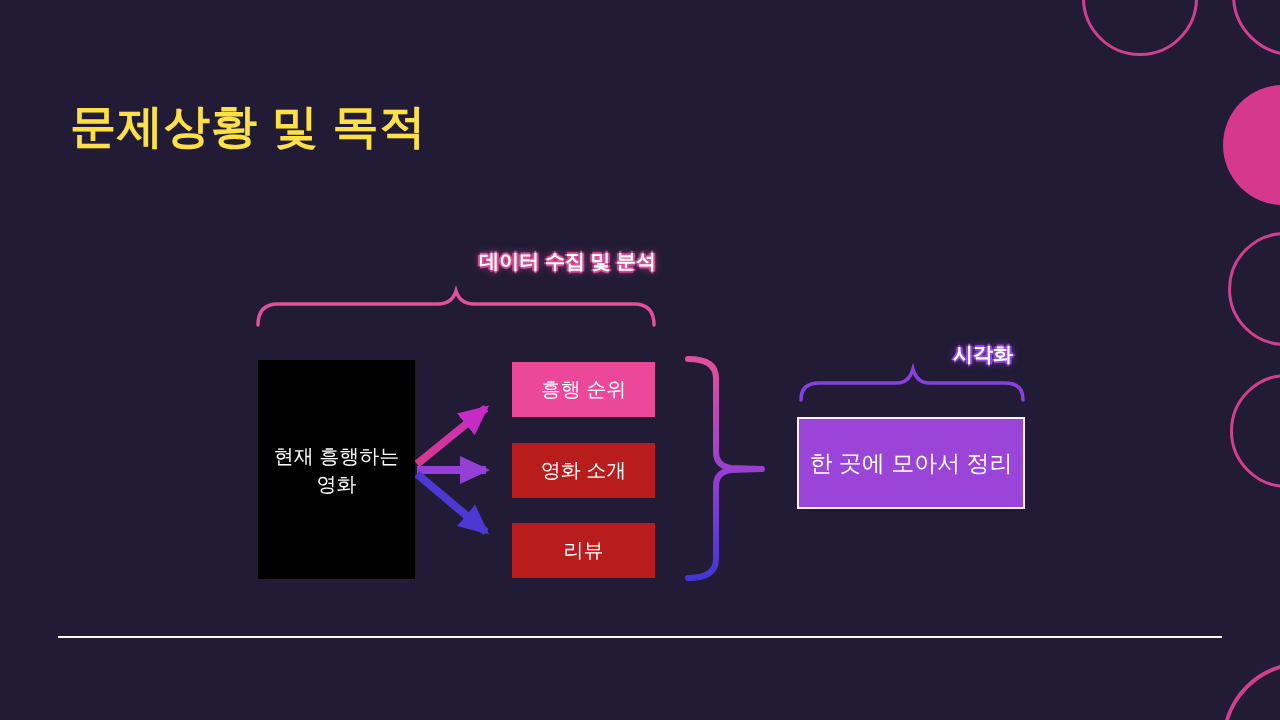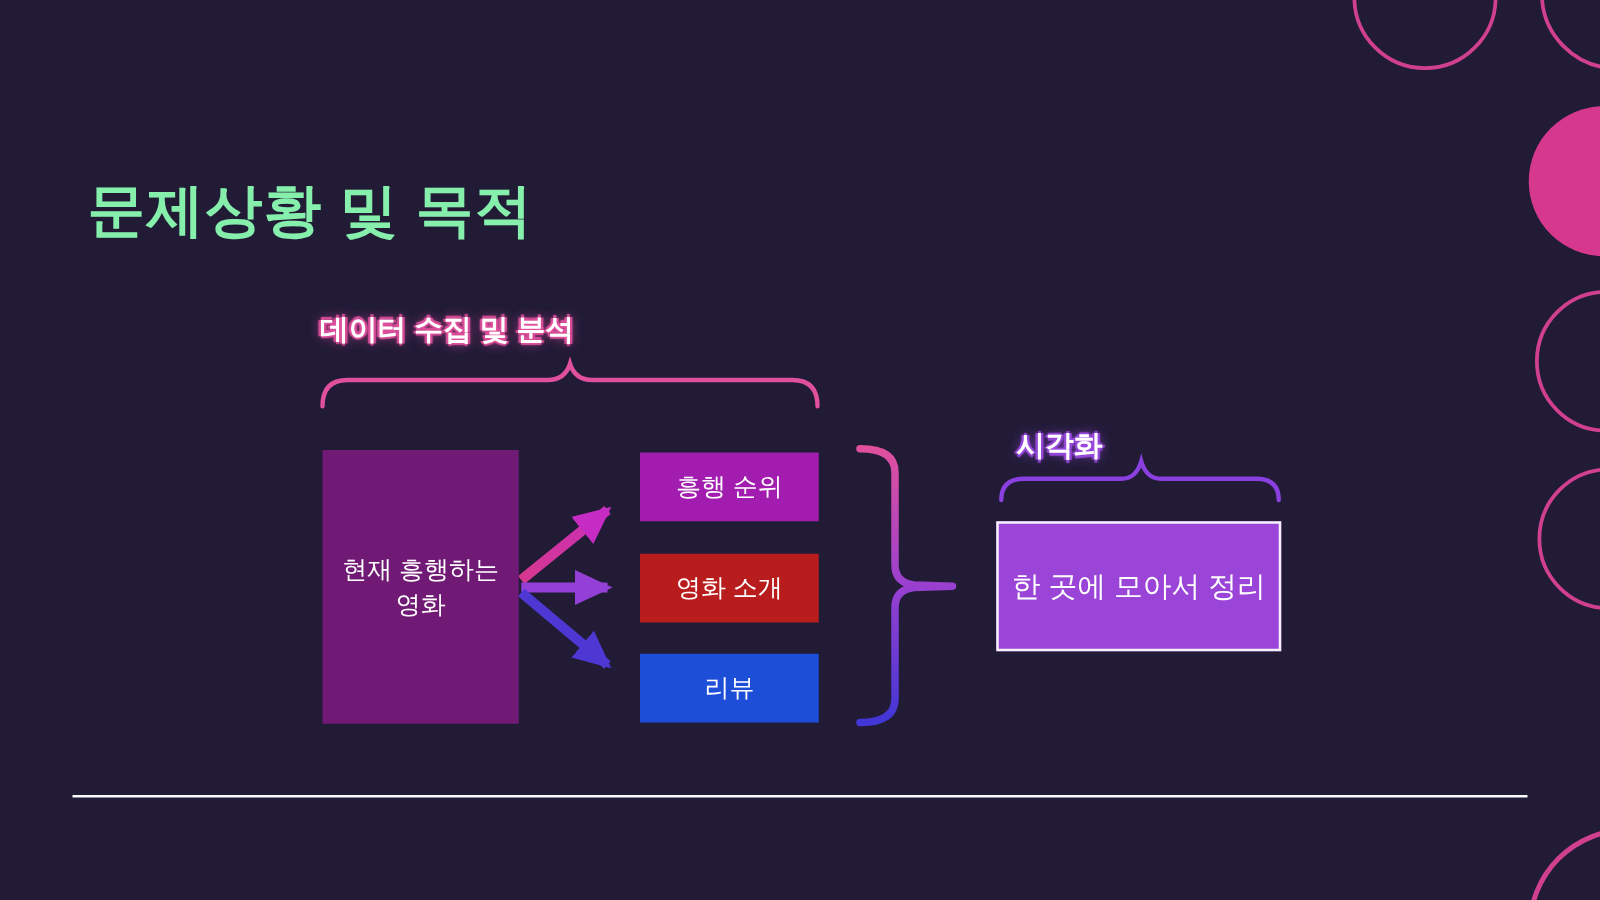--- a/index.html
+++ b/index.html
@@ -11,30 +11,29 @@
     overflow: hidden;
     font-family: "Liberation Sans", "DejaVu Sans", sans-serif;
   }
 
   .abs { position: absolute; }
 
   .slide-title {
     left: 70px; top: 96px;
     font-size: 46px;
     font-weight: 800;
-    color: #86efac;
+    color: #fde047;
     letter-spacing: 1px;
-    margin-top: 42px;
   }
 
   .glow-label {
-    font-size: 23px;
+    font-size: 20px;
     font-weight: 800;
     color: #ffffff;
-    text-align: left;
+    text-align: right;
   }
   .glow-pink {
     left: 256px; top: 248px; width: 400px;
     text-shadow:
       -2px 0 1px #e0509d, 2px 0 1px #e0509d,
       0 -2px 1px #e0509d, 0 2px 1px #e0509d,
       0 0 9px #e0509d;
   }
   .glow-purple {
     left: 813px; top: 341px; width: 200px;
@@ -46,35 +45,35 @@
 
   .node {
     display: flex;
     align-items: center;
     justify-content: center;
     text-align: center;
     color: #ffffff;
   }
   .source-box {
     left: 258px; top: 360px; width: 157px; height: 219px;
-    background: #701a75;
+    background: #000000;
     font-size: 20px;
     line-height: 1.4;
     padding: 0 12px;
   }
   .target-box {
     left: 512px; width: 143px; height: 55px;
     font-size: 20px;
   }
-  .target-1 { top: 362px; background: #a21caf; }
+  .target-1 { top: 362px; background: #ec4899; }
   .target-2 { top: 443px; background: #b91c1c; }
-  .target-3 { top: 523px; background: #1d4ed8; }
+  .target-3 { top: 523px; background: #b91c1c; }
 
   .result-box {
-    left: 797px; top: 417px; width: 228px; height: 104px;
+    left: 797px; top: 417px; width: 228px; height: 92px;
     background: #9b44d8;
     border: 2px solid #f5f0fa;
     font-size: 23px;
   }
 
   .divider {
     left: 58px; top: 636px; width: 1164px; height: 2px;
     background: #fafafa;
   }
 

